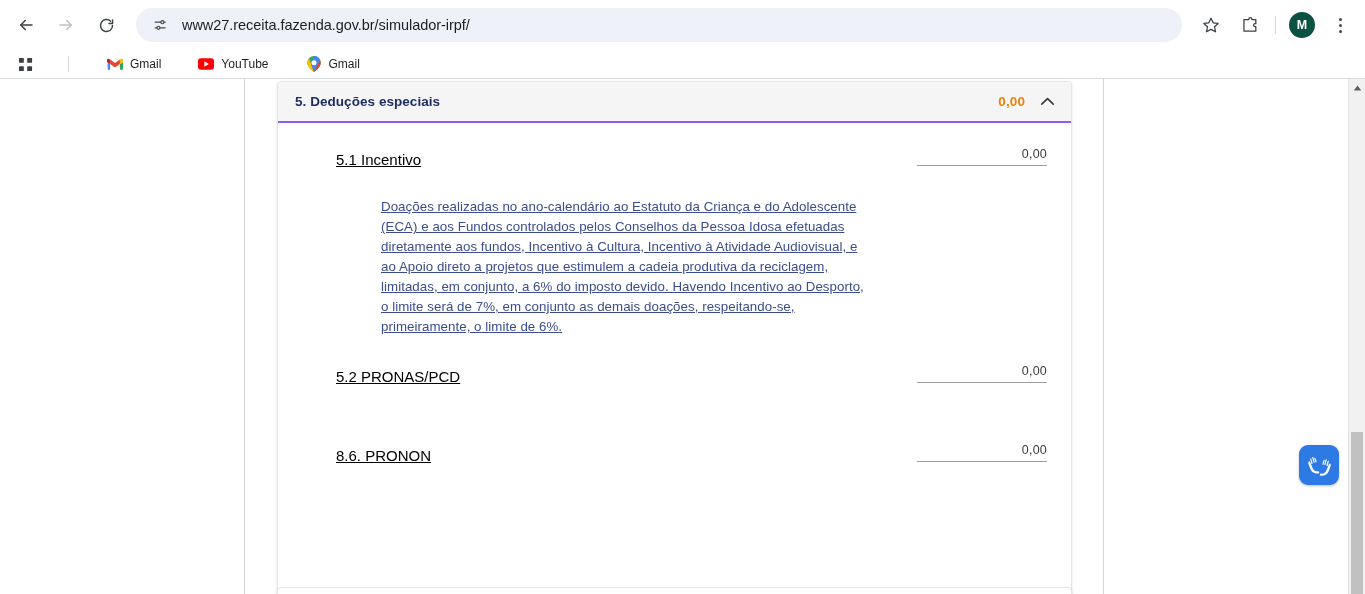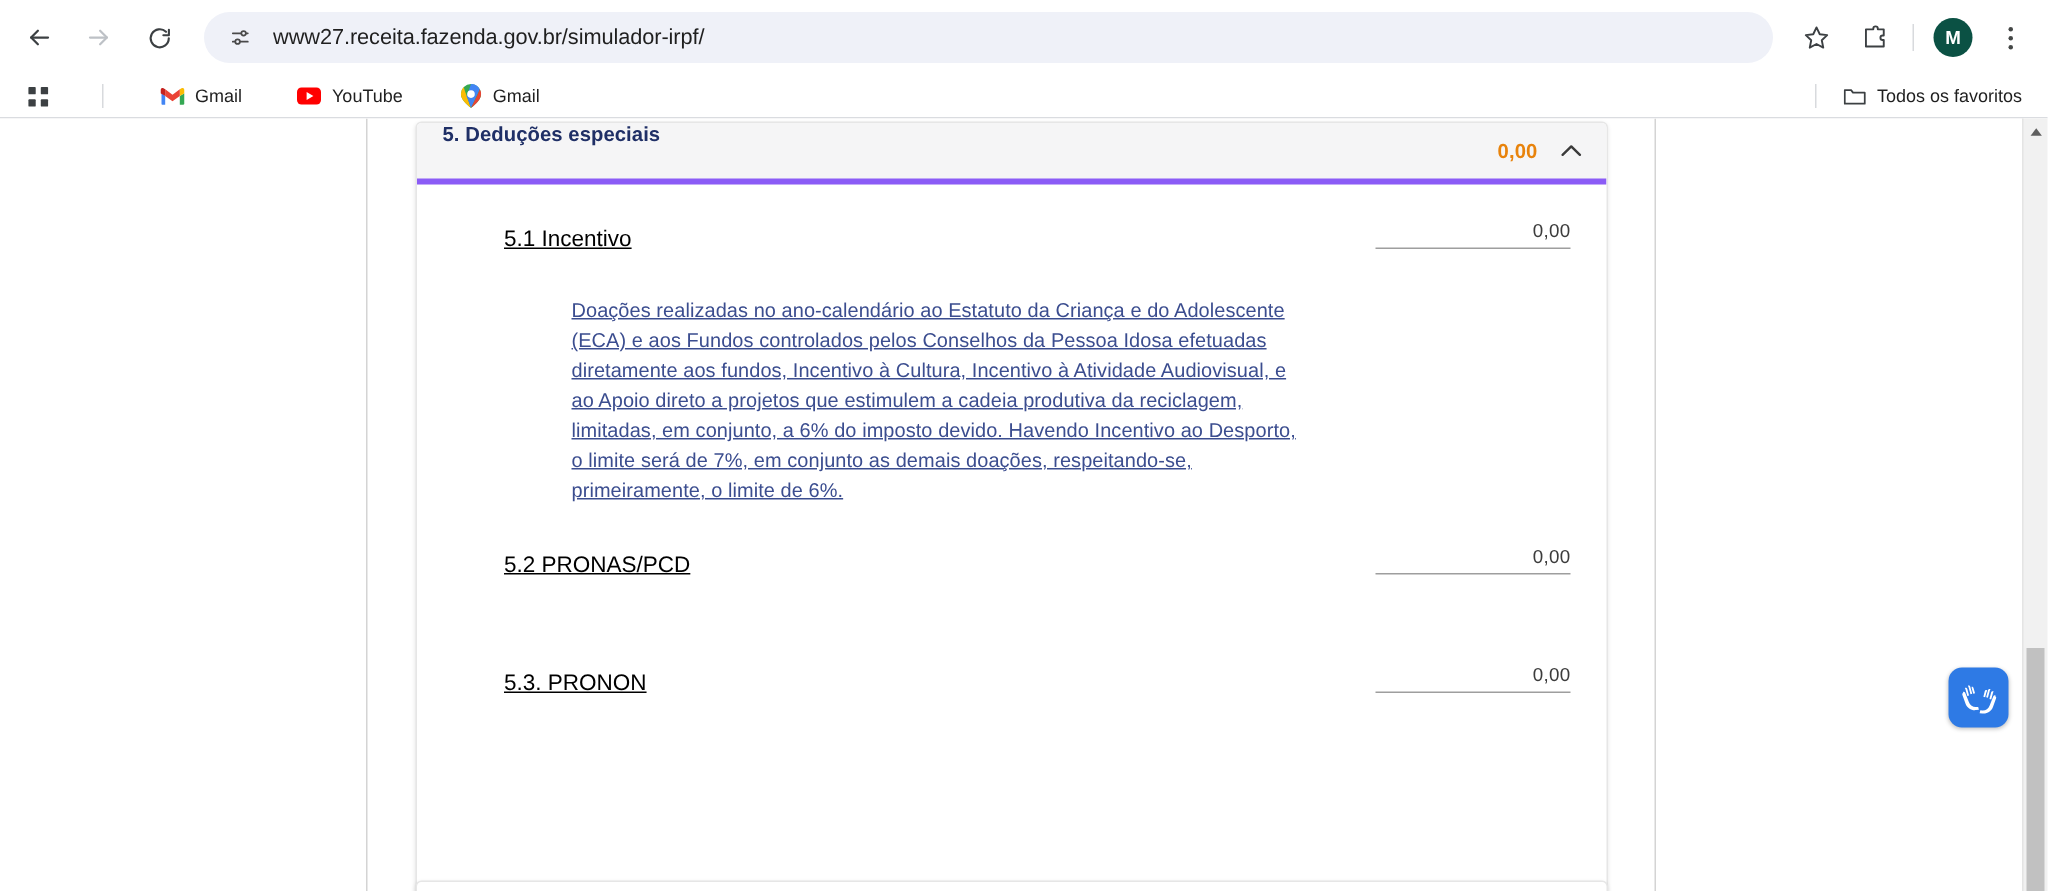--- a/index.html
+++ b/index.html
@@ -106,23 +106,23 @@
     box-shadow:0 1px 3px rgba(0,0,0,.10);
     overflow:hidden;
   }
   .card-next{
     position:absolute; left:277px; top:508px; width:795px; height:40px;
     background:#ffffff; border:1px solid #e6e6e6; border-radius:4px;
     box-shadow:0 1px 3px rgba(0,0,0,.10);
   }
   .card-header{
     height:41px; background:#f5f5f6;
-    display:flex; 
+    display:flex; align-items:center;
     padding:0 16px 0 17px;
-    border-bottom:4px solid #8b5cf6;
+    border-bottom:2px solid #8b5cf6;
   }
   .card-title{
     font-size:13.5px; font-weight:bold; color:#1f2f66;
     letter-spacing:.05px;
   }
   .card-header-right{
     margin-left:auto; display:flex; align-items:center; gap:14px;
   }
   .card-total{
     font-size:13.5px; font-weight:bold; color:#e8830c;
@@ -299,31 +299,20 @@
           <path d="M8 0a8 8 0 0 0-8 8c0 5.6 8 11 8 11s8-5.4 8-11a8 8 0 0 0-8-8z" fill="#34a853"></path>
           <path d="M2.2 2.4A8 8 0 0 0 0 8c0 5.6 8 11 8 11L3.2 5.5z" fill="#fbbc04"></path>
           <path d="M8 0a8 8 0 0 1 7 4.1L8 19 4.6 9.6z" fill="#4285f4"></path>
           <path d="M15 4.1A8 8 0 0 1 16 8c0 5.6-8 11-8 11l5.1-10.2z" fill="#ea4335"></path>
           <circle cx="8" cy="8" r="3" fill="#ffffff"></circle>
         </svg>
       </span>
       <span class="bm-label">Gmail</span>
     </div>
 
-    <div class="bm-right">
-      <span class="bm-sep"></span>
-      <div class="bm-item">
-        <span class="bm-ico">
-          <svg width="15" height="13" viewBox="0 0 18 15" fill="none" stroke="#3c4043" stroke-width="1.4" stroke-linejoin="round">
-            <path d="M1 13V2.2h5.1l1.5 2H17V13z"></path>
-          </svg>
-        </span>
-        <span class="bm-label">Todos os favoritos</span>
-      </div>
-    </div>
   </div>
 
   <div class="chrome-bottom-border"></div>
 </div>
 
 <div class="viewport">
 
   <div class="rule-left"></div>
   <div class="rule-right"></div>
 
@@ -362,21 +351,21 @@
         <span class="field-input">
           <div class="field-value">0,00</div>
           <div class="field-underline"></div>
         </span>
       </div>
 
       <div class="sp-4"></div>
       <div class="sp-5"></div>
 
       <div class="field-row">
-        <span class="field-label">5.3. PRONON</span>
+        <span class="field-label">8.6. PRONON</span>
         <span class="field-input">
           <div class="field-value">0,00</div>
           <div class="field-underline"></div>
         </span>
       </div>
 
       <div class="sp-6"></div>
 
     </div>
   </div>

